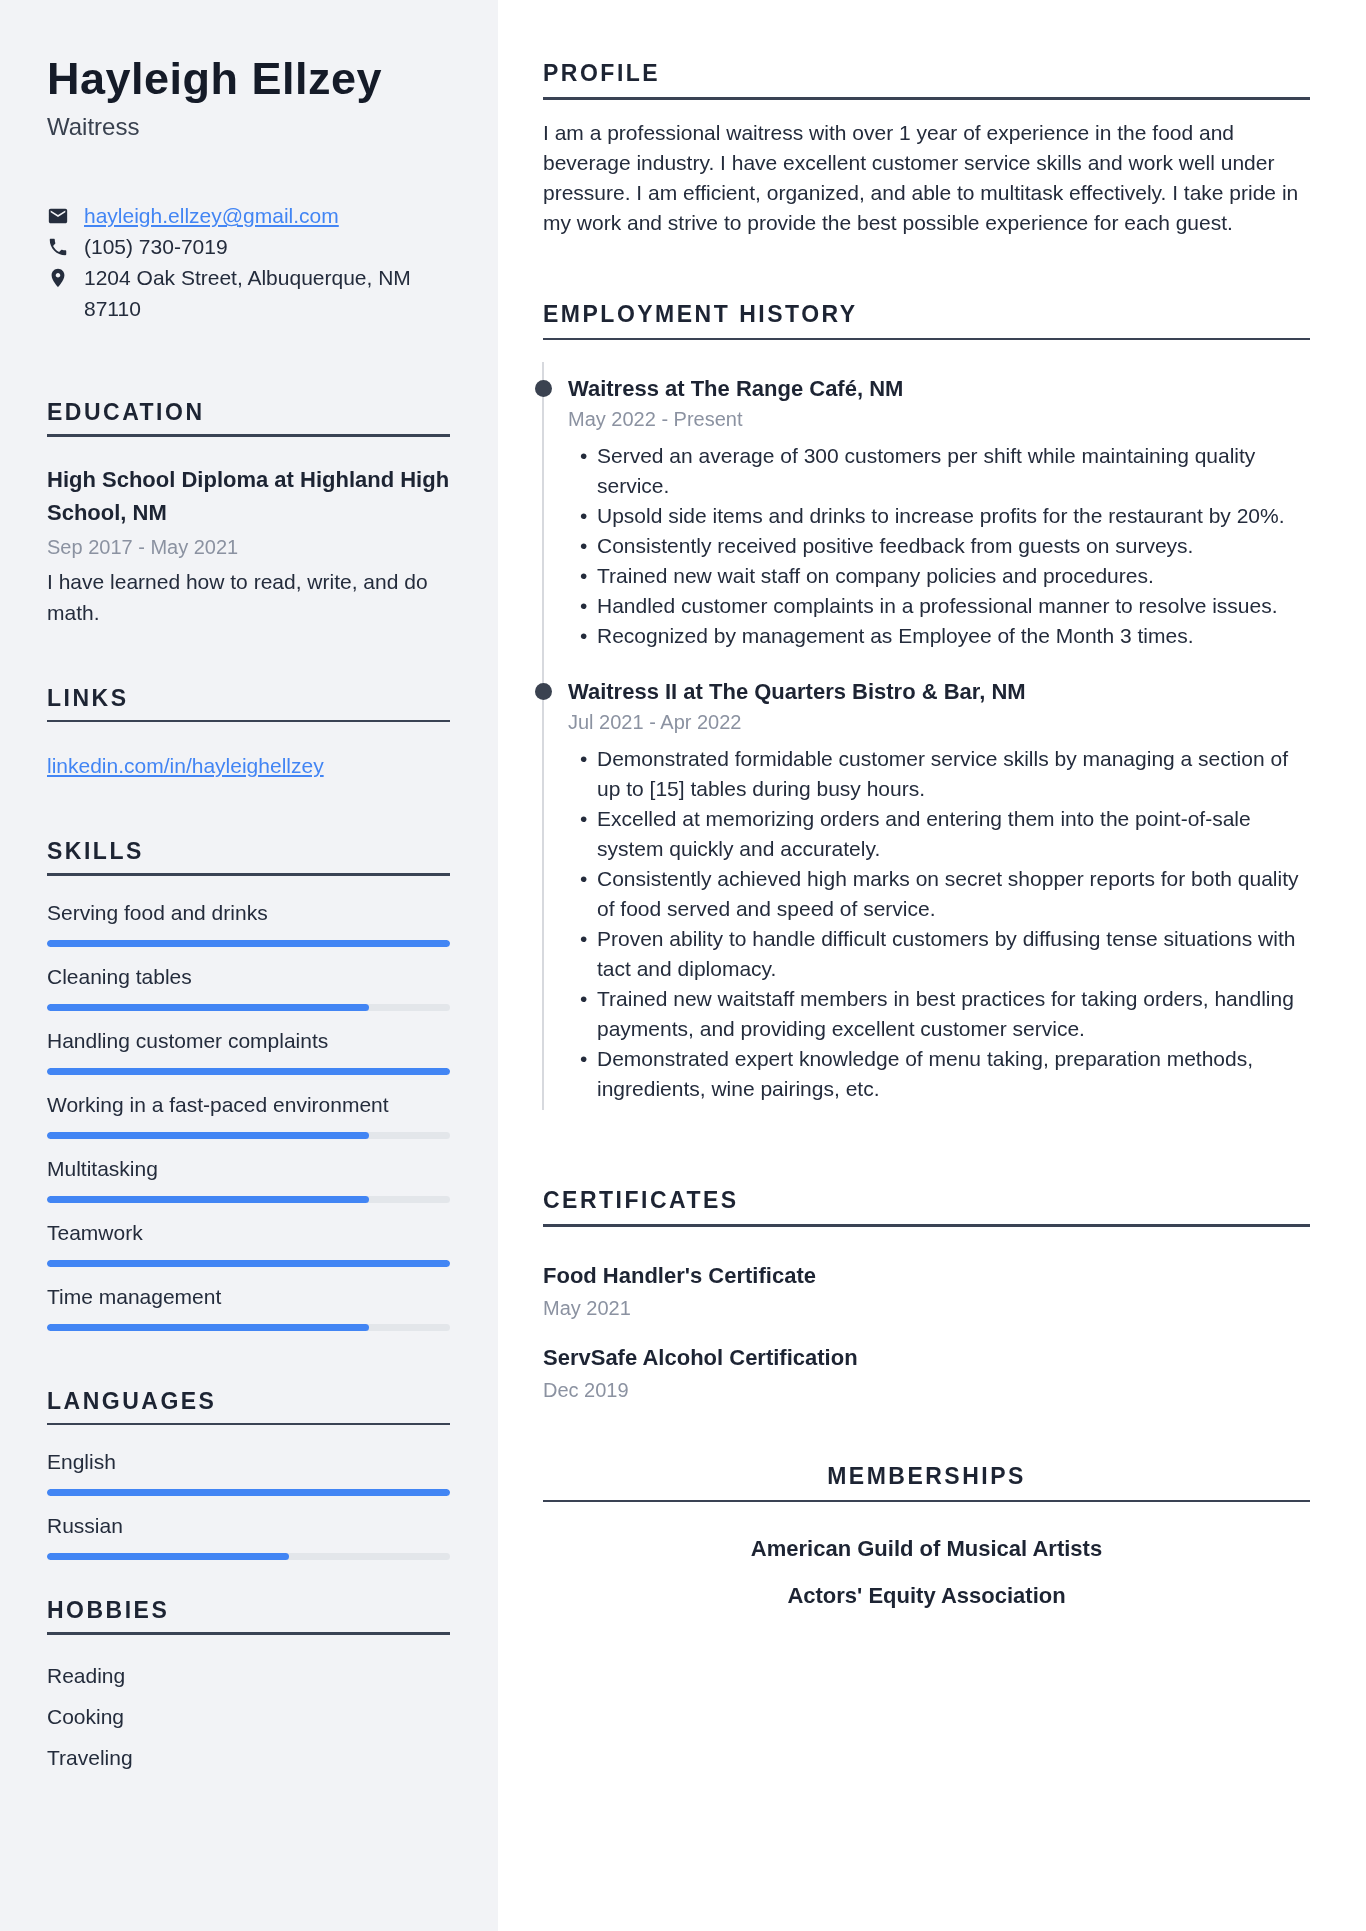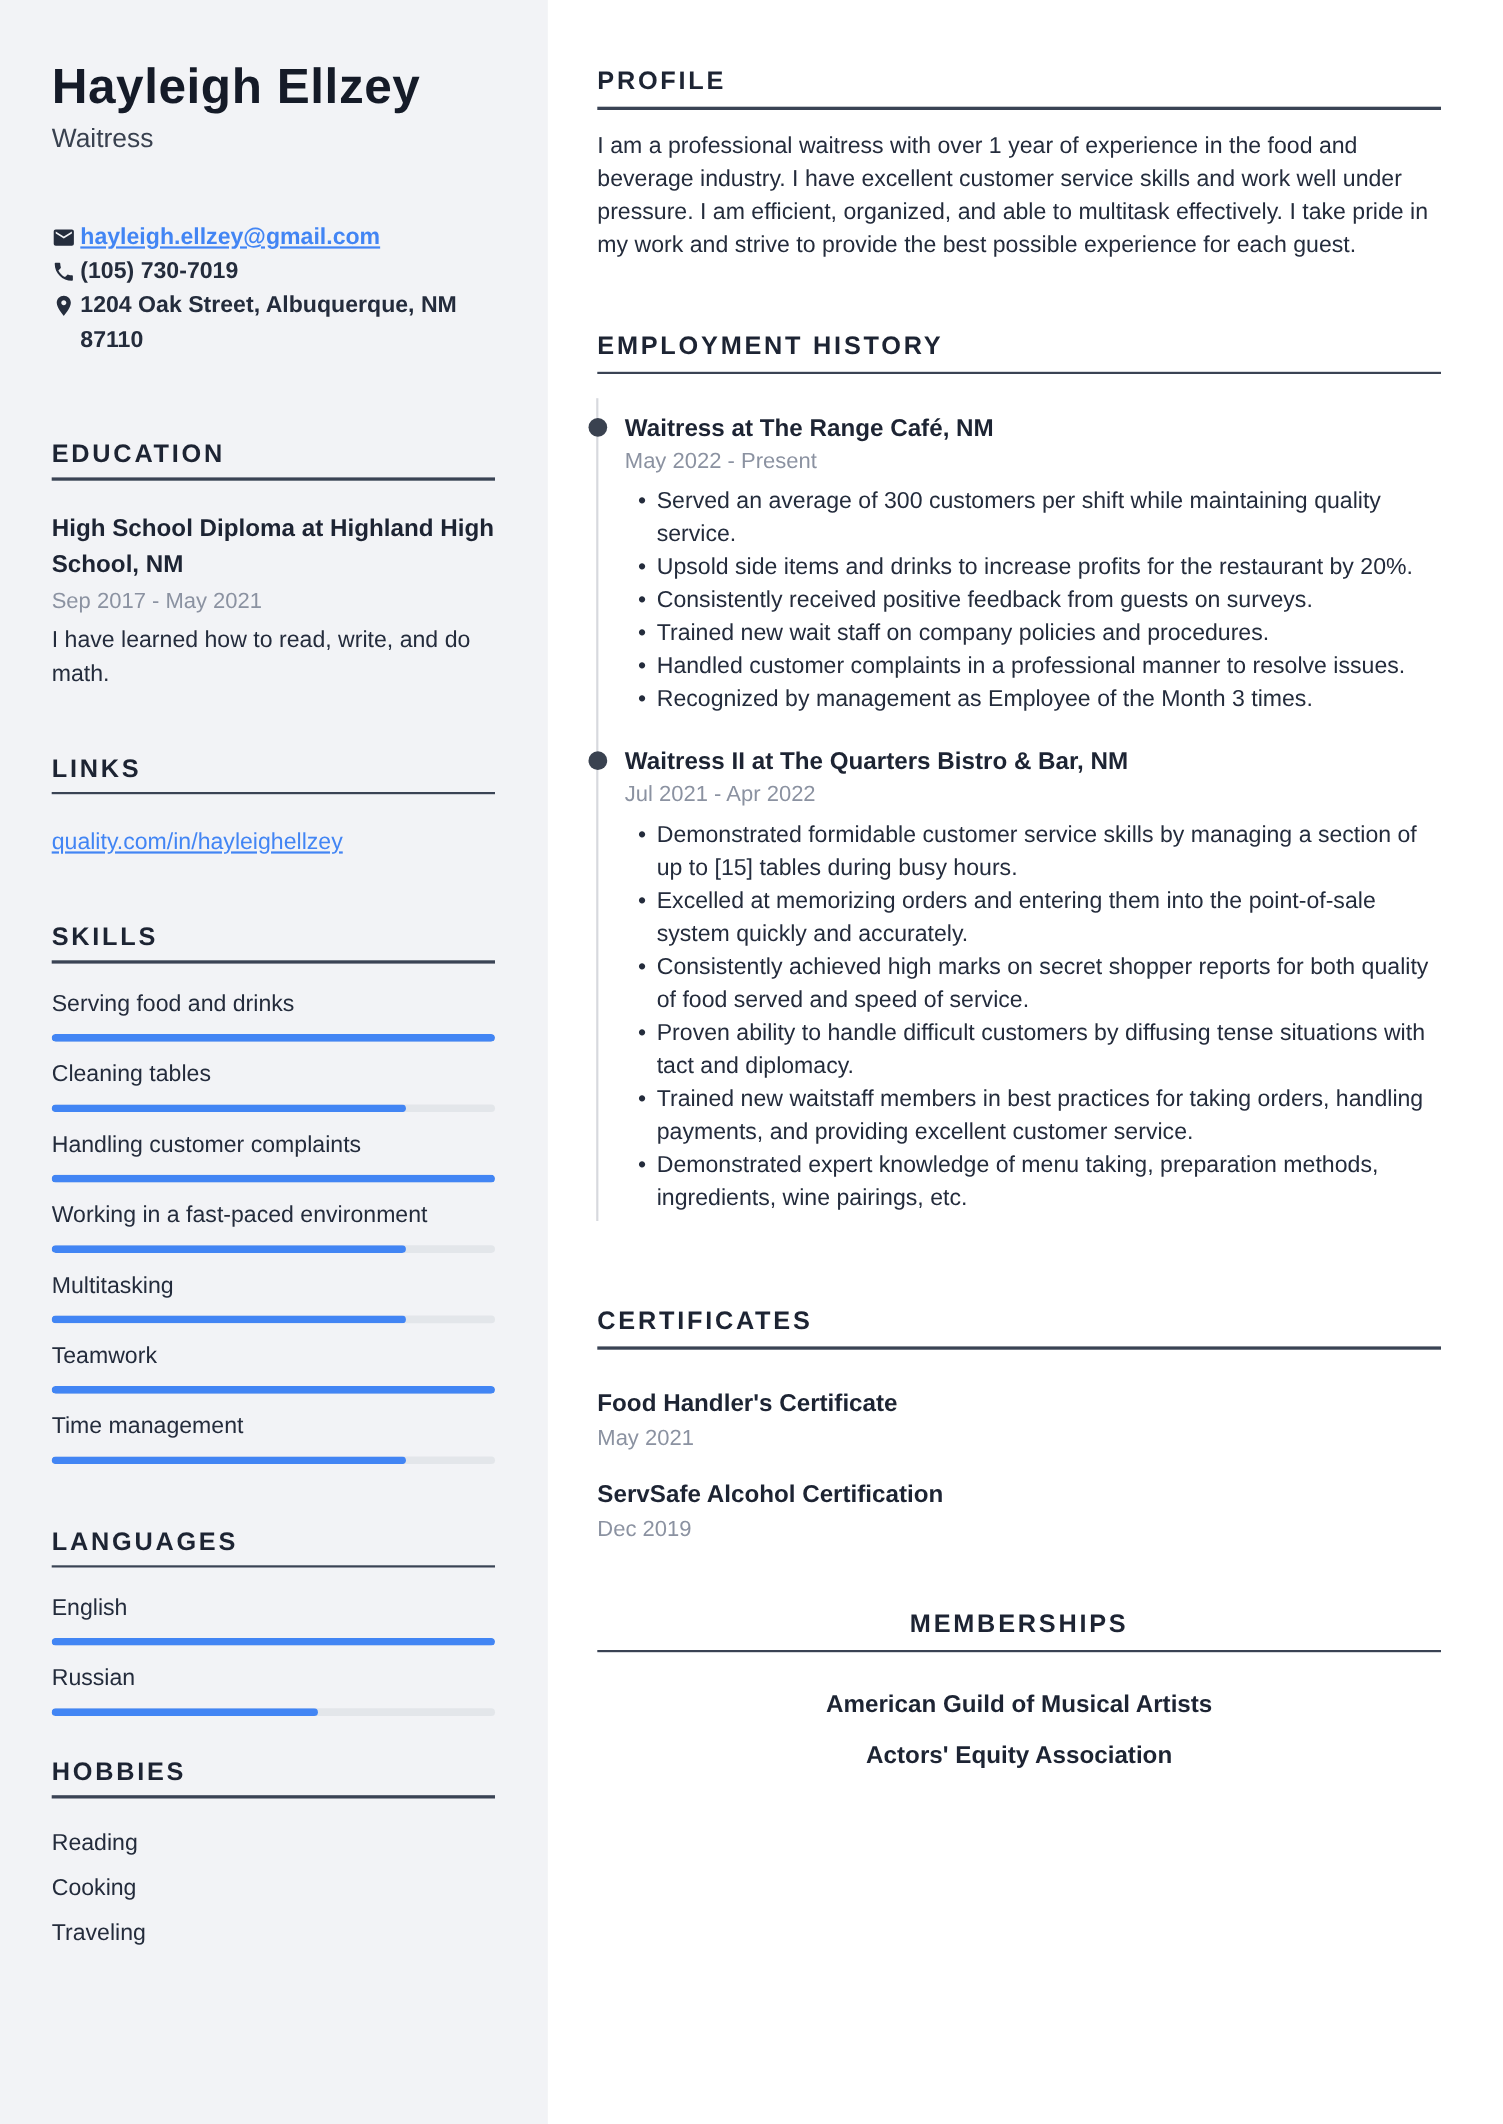--- a/index.html
+++ b/index.html
@@ -30,22 +30,22 @@
     width:498px;min-width:498px;background:var(--sidebar_bg);
     padding:52px 48px 40px 47px;
   }
   h1.name{
     margin:0;font-size:45px;line-height:54px;font-weight:bold;
     color:var(--name);letter-spacing:.5px;
   }
   .person-title{margin-top:6px;font-size:24px;line-height:30px;color:var(--subtitle);}
   ul.contact{list-style:none;margin:58px 0 0;padding:0;}
   ul.contact li{
-    display:flex;align-items:flex-start;gap:4px;
-    font-size:21px;line-height:31px;color:var(--text);font-weight:bold;
+    display:flex;align-items:flex-start;gap:15px;
+    font-size:21px;line-height:31px;color:var(--text);
   }
   ul.contact .cicon{flex:0 0 22px;width:22px;height:22px;margin-top:5px;}
   ul.contact .cicon svg{width:22px;height:22px;fill:#252d3d;display:block;}
   a.blue-link{color:var(--accent);text-decoration:underline;}
 
   .sec-h{
     margin:0;font-size:23px;line-height:28px;font-weight:bold;
     letter-spacing:2.5px;color:var(--heading);
   }
   .rule{height:2.5px;background:var(--rule);margin-top:8px;}
@@ -144,21 +144,21 @@
       <div class="rule"></div>
       <div class="edu-degree">High School Diploma at Highland High School, NM</div>
       <div class="edu-dates">Sep 2017 - May 2021</div>
       <div class="edu-desc">I have learned how to read, write, and do math.</div>
     </section>
 
     <section class="side-sec links">
       <h2 class="sec-h">LINKS</h2>
       <div class="rule"></div>
       <div class="link-item">
-        <a class="blue-link" href="#">quality.com/in/hayleighellzey</a>
+        <a class="blue-link" href="#">linkedin.com/in/hayleighellzey</a>
       </div>
     </section>
 
     <section class="side-sec skills">
       <h2 class="sec-h">SKILLS</h2>
       <div class="rule"></div>
       <div class="meter-list">
 
         <div class="meter-row">
           <div class="m-label">Serving food and drinks</div>

